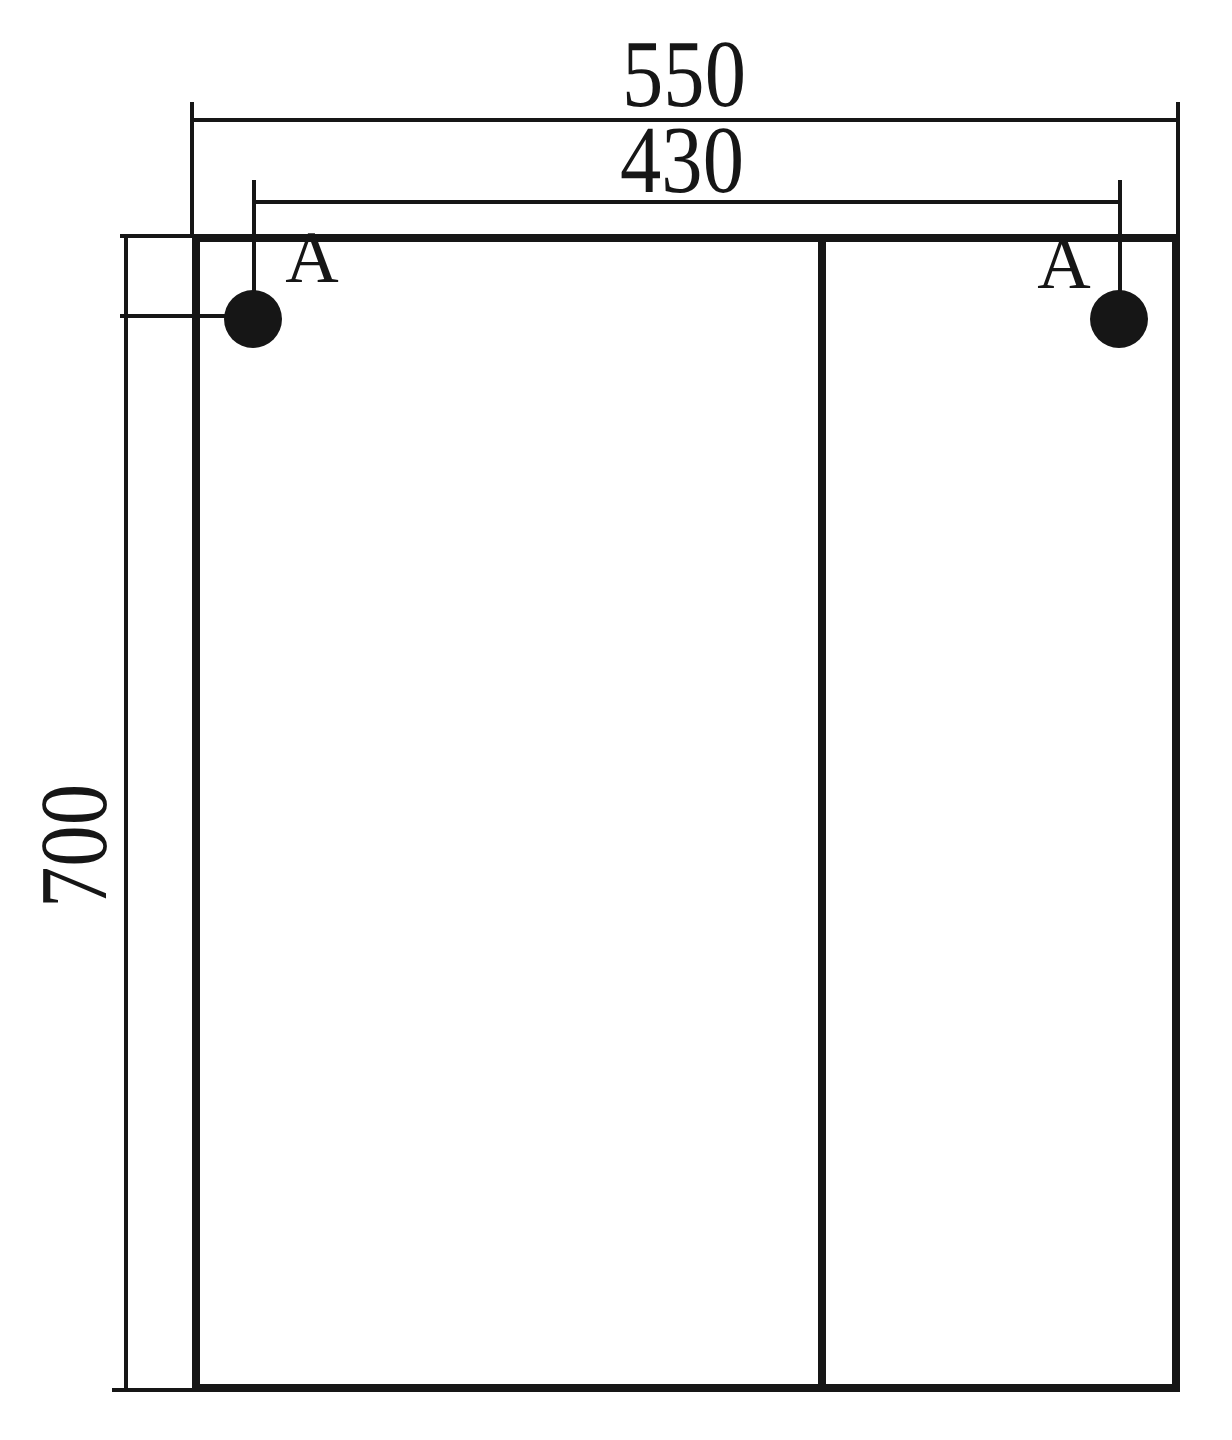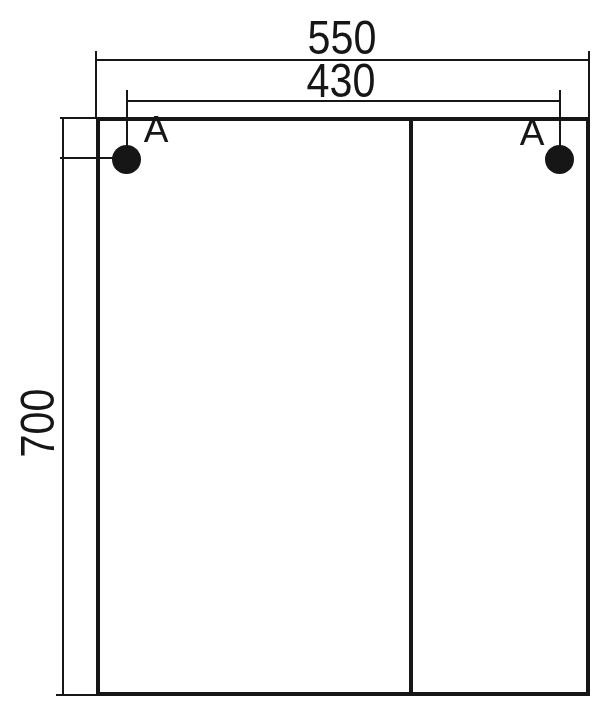--- a/index.html
+++ b/index.html
@@ -10,21 +10,21 @@
     width: 616px;
     height: 720px;
     background: #ffffff;
     position: relative;
     overflow: hidden;
     font-family: "Liberation Sans", sans-serif;
   }
   .canvas {
     position: absolute;
     left: 0; top: 0;
-    width: 616px; height: 680px;
+    width: 616px; height: 680px; font-family: Liberation Serif, serif;
   }
   .ln {
     position: absolute;
     background: #161616;
   }
   .cabinet {
     position: absolute;
     left: 96px; top: 117px;
     width: 494px; height: 579px;
     border: 4px solid #161616;

